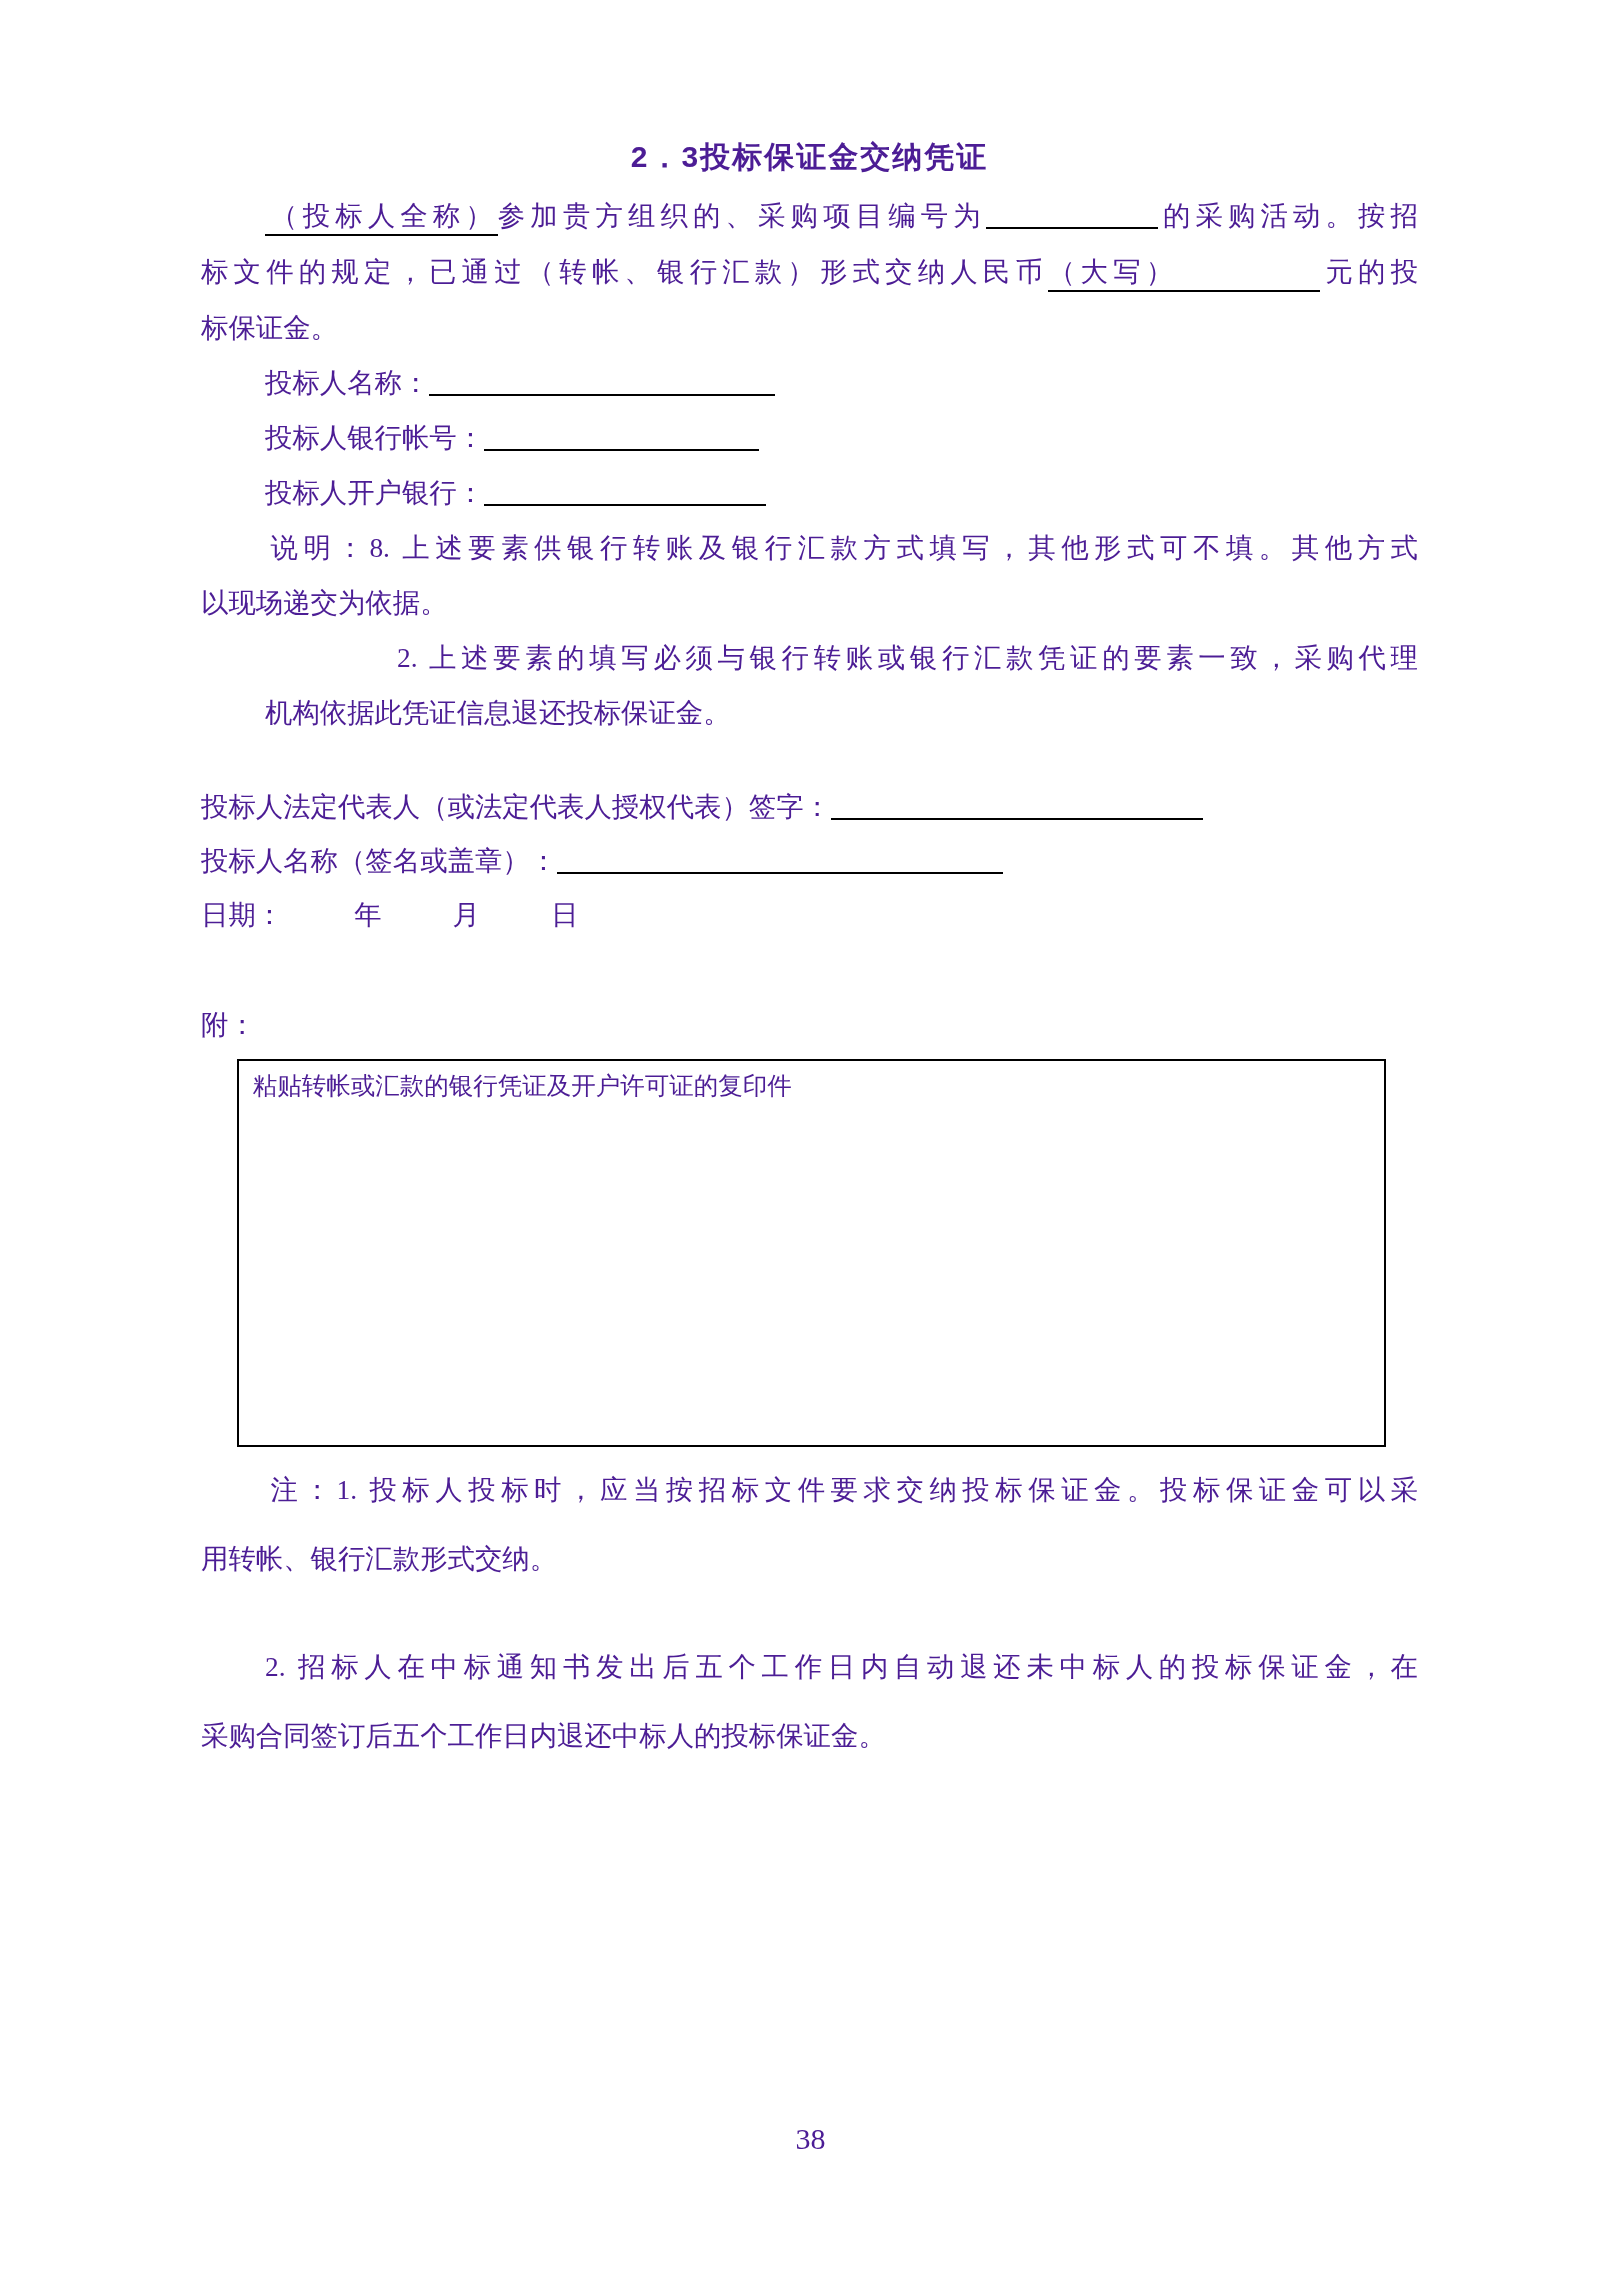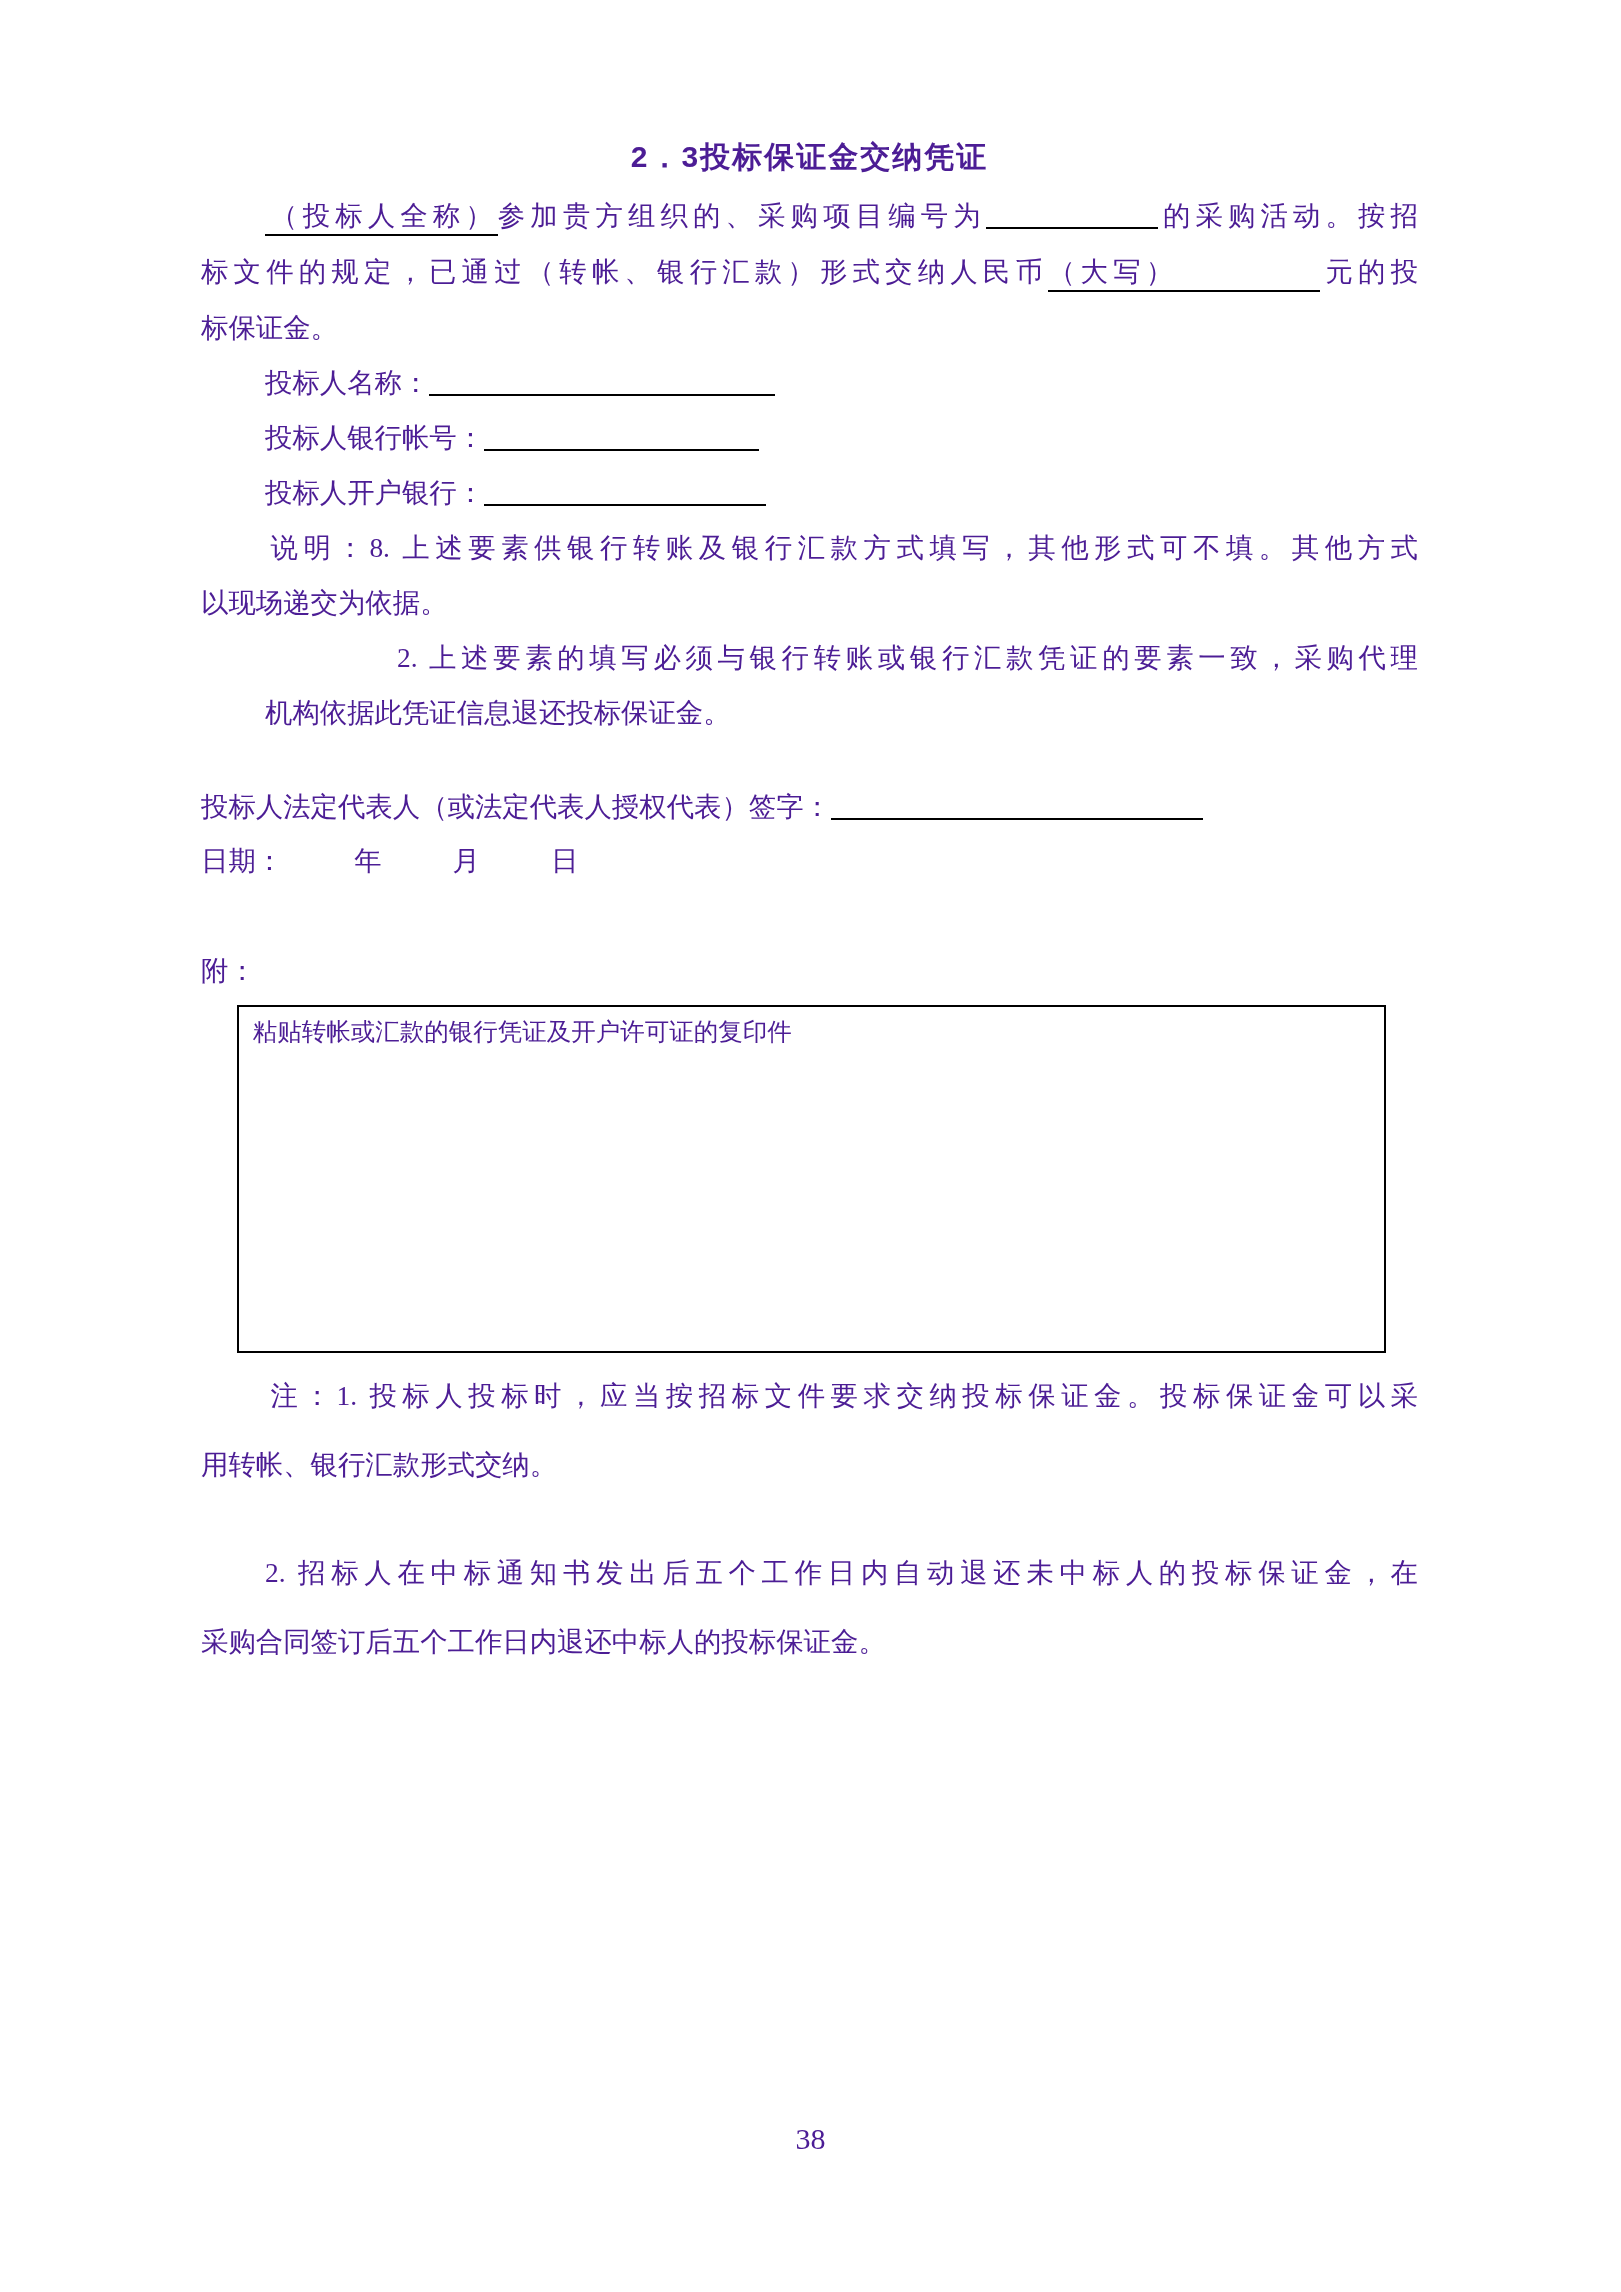--- a/index.html
+++ b/index.html
@@ -28,21 +28,21 @@
   .agency { margin-top:21.6px; line-height:45px; }
   .para1 { margin-top:7.8px; }
   .fields .ln { line-height:55px; }
   .instr  .ln { line-height:55px; }
   .sig { margin-top:39px; }
   .sig .ln { line-height:54px; }
   .attach-label { margin-top:61px; line-height:45px; font-size:27.4px; }
   .attach-box {
     margin-top:10.8px;
     margin-left:36px;
-    width:1149px; height:348px;
+    width:1149px; height:388px;
     border:2px solid #000;
     box-sizing:border-box;
     padding:7.8px 13.7px;
   }
   .attach-box .note { font-size:24.5px; line-height:35px; }
   .remarks1 { margin-top:9.8px; }
   .remarks1 .ln { line-height:69px; }
   .remarks2 { margin-top:39px; }
   .remarks2 .ln { line-height:69px; }
   .ul { border-bottom:2px solid #000; padding-bottom:2.9px; }
@@ -101,20 +101,23 @@
     <div class="ln">
       <span class="sp65"></span><span>机构依据此凭证信息退还投标保证金。</span>
     </div>
   </div>
 
   <div class="sig">
     <div class="ln">
       <span>投标人法定代表人（或法定代表人授权代表）签字：</span><span class="bl w380"></span>
     </div>
     <div class="ln">
+      <span>投标人名称（签名或盖章）：</span><span class="bl w455"></span>
+    </div>
+    <div class="ln">
       <span>日期：</span><span class="sp72"></span><span>年</span><span class="sp72"></span><span>月</span><span class="sp72"></span><span>日</span>
     </div>
   </div>
 
   <div class="attach-label">附：</div>
 
   <div class="attach-box">
     <div class="note">粘贴转帐或汇款的银行凭证及开户许可证的复印件</div>
   </div>
 

